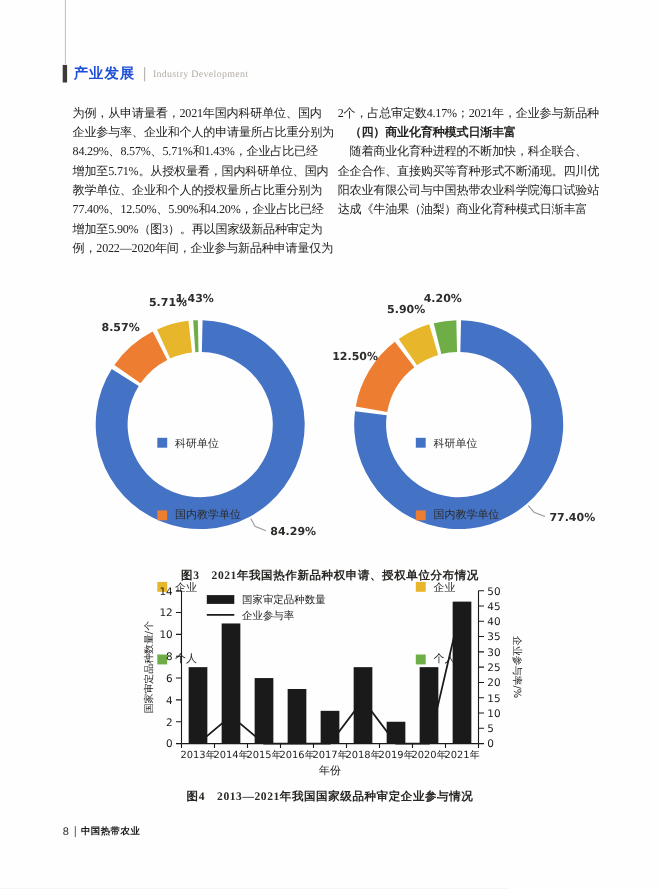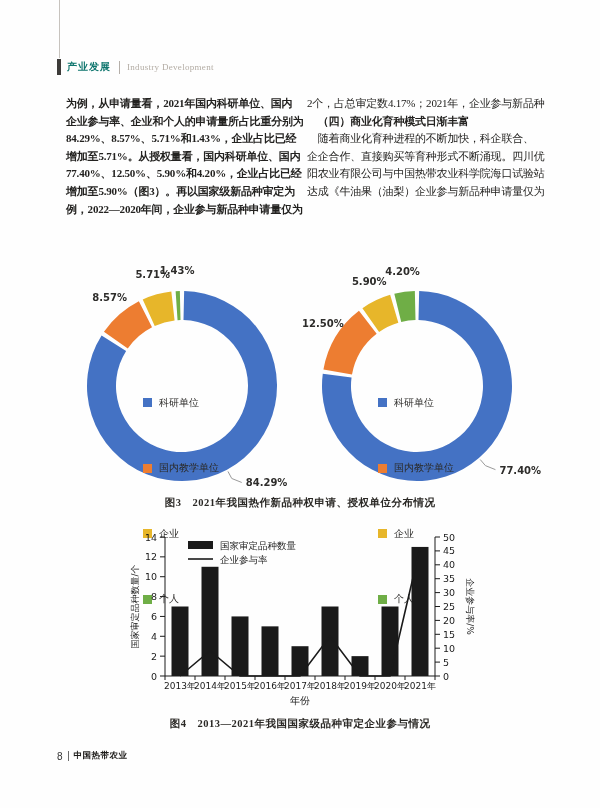--- a/index.html
+++ b/index.html
@@ -1,36 +1,36 @@
 <!DOCTYPE html>
 <html><head>
 <meta charset="utf-8">
 <style>
   html,body{margin:0;padding:0;background:#e9e9e9;}
   .page{position:relative;width:600px;height:808px;background:#fefefe;margin:0 auto;
         font-family:"Liberation Serif","DejaVu Serif",serif;color:#1f1f1f;overflow:hidden;}
   .top-rule{position:absolute;left:59px;top:0;width:1px;height:58px;background:#c7c3be;}
   header{position:absolute;left:57px;top:58px;display:flex;align-items:center;height:18px;}
   .hbar{width:4px;height:16px;background:#3d3b39;margin-right:6px;}
-  .hzh{font-family:"Liberation Sans","DejaVu Sans",sans-serif;font-weight:bold;font-size:10px;color:#0f766e;letter-spacing:1px;}
+  .hzh{font-family:"Liberation Sans","DejaVu Sans",sans-serif;font-weight:bold;font-size:13px;color:#1d4ed8;letter-spacing:1px;}
   .hdiv{width:1px;height:13px;background:#b5afa9;margin:0 7px 0 8px;}
   .hen{font-size:9px;color:#b3aca4;letter-spacing:0.3px;}
   .col{position:absolute;top:95px;font-size:11px;letter-spacing:-0.2px;color:#232220;}
-  .col-left{left:66px;width:240px;font-weight:bold;}
+  .col-left{left:66px;width:240px;}
   .col-right{left:307px;width:242px;}
   .text-line{height:17.6px;line-height:17.6px;white-space:nowrap;}
   .text-line.bold{font-weight:bold;}
   .donut-wrap{position:absolute;top:266px;width:250px;height:240px;}
   .donut-left{left:57px;}
   .donut-right{left:292px;}
   .donut-legend{position:absolute;left:86px;top:81px;}
   .lg-row{display:flex;align-items:center;height:19.5px;font-family:"DejaVu Sans","Liberation Sans",sans-serif;font-size:10px;color:#2b2a28;margin-top:46px;}
   .lg-row .sw{width:9px;height:9px;margin-right:7px;flex:0 0 auto;}
   .caption{position:absolute;left:0;width:100%;text-align:center;font-size:10.5px;font-weight:bold;color:#2a2825;letter-spacing:0.5px;}
-  .cap3{top:496px;}
+  .cap3{top:516px;}
   .cap4{top:717px;}
   .barchart{position:absolute;left:118px;top:528px;}
   svg text{font-family:"DejaVu Sans","Liberation Sans",sans-serif;fill:#1a1a1a;}
   .t9{font-size:9px;}
   .t95{font-size:9.5px;}
   .t10{font-size:10px;}
   .pct{font-size:10px;font-weight:600;fill:#2e2d2b;}
   footer{position:absolute;left:57px;top:750px;display:flex;align-items:center;font-family:"Liberation Sans","DejaVu Sans",sans-serif;}
   .pgnum{font-size:10px;color:#333;}
   .fdiv{width:1px;height:10px;background:#6b6b6b;margin:0 5px;}
@@ -48,31 +48,32 @@
     <span class="hzh">产业发展</span>
     <span class="hdiv"></span>
     <span class="hen">Industry Development</span>
   </header>
 
   <div class="col col-left">
       <div class="text-line">为例，从申请量看，2021年国内科研单位、国内</div>
       <div class="text-line">企业参与率、企业和个人的申请量所占比重分别为</div>
       <div class="text-line">84.29%、8.57%、5.71%和1.43%，企业占比已经</div>
       <div class="text-line">增加至5.71%。从授权量看，国内科研单位、国内</div>
+      <div class="text-line">教学单位、企业和个人的授权量所占比重分别为</div>
       <div class="text-line">77.40%、12.50%、5.90%和4.20%，企业占比已经</div>
       <div class="text-line">增加至5.90%（图3）。再以国家级新品种审定为</div>
       <div class="text-line">例，2022—2020年间，企业参与新品种申请量仅为</div>
     </div>
   <div class="col col-right">
       <div class="text-line">2个，占总审定数4.17%；2021年，企业参与新品种</div>
       <div class="text-line bold">　（四）商业化育种模式日渐丰富</div>
       <div class="text-line">　随着商业化育种进程的不断加快，科企联合、</div>
       <div class="text-line">企企合作、直接购买等育种形式不断涌现。四川优</div>
       <div class="text-line">阳农业有限公司与中国热带农业科学院海口试验站</div>
-      <div class="text-line">达成《牛油果（油梨）企业参与新品种申请量仅为</div>
+      <div class="text-line">达成《牛油果（油梨）商业化育种模式日渐丰富</div>
     </div>
 
   <div class="donut-wrap donut-left">
     <svg width="250" height="240">
         <path d="M127.15529668941423 25.02445211434366 A95 95 0 1 1 44.56220925227356 69.45534825894063 L69.11690327000059 84.88476826410611 A66 66 0 1 0 126.49736401580357 54.01698778470191 Z" fill="#4472C4"></path>
         <polyline points="170.95375922208984,205.42395456403426 174.74375998267456,212.46922916725362 184.74375998267456,216.46922916725362" fill="none" stroke="#9a9a9a" stroke-width="1"></polyline>
         <text x="188.74375998267456" y="220.46922916725362" text-anchor="start" class="pct">84.29%</text>
         <path d="M46.93787078096443 65.85848190352812 A95 95 0 0 1 81.86499325079932 35.35739138739632 L95.0325216268711 61.19566138492797 A66 66 0 0 0 70.76736285835423 82.38589269087217 Z" fill="#ED7D31"></path>
         <text x="52.645330741256046" y="35.1459003038608" text-anchor="middle" class="pct">8.57%</text>
         <path d="M85.74903937954734 33.48779224657555 A95 95 0 0 1 114.33136414454032 25.600952287729086 L117.58810561620696 54.41750369463284 A66 66 0 0 0 97.73091156894868 59.89678198183143 Z" fill="#E7B62A"></path>

